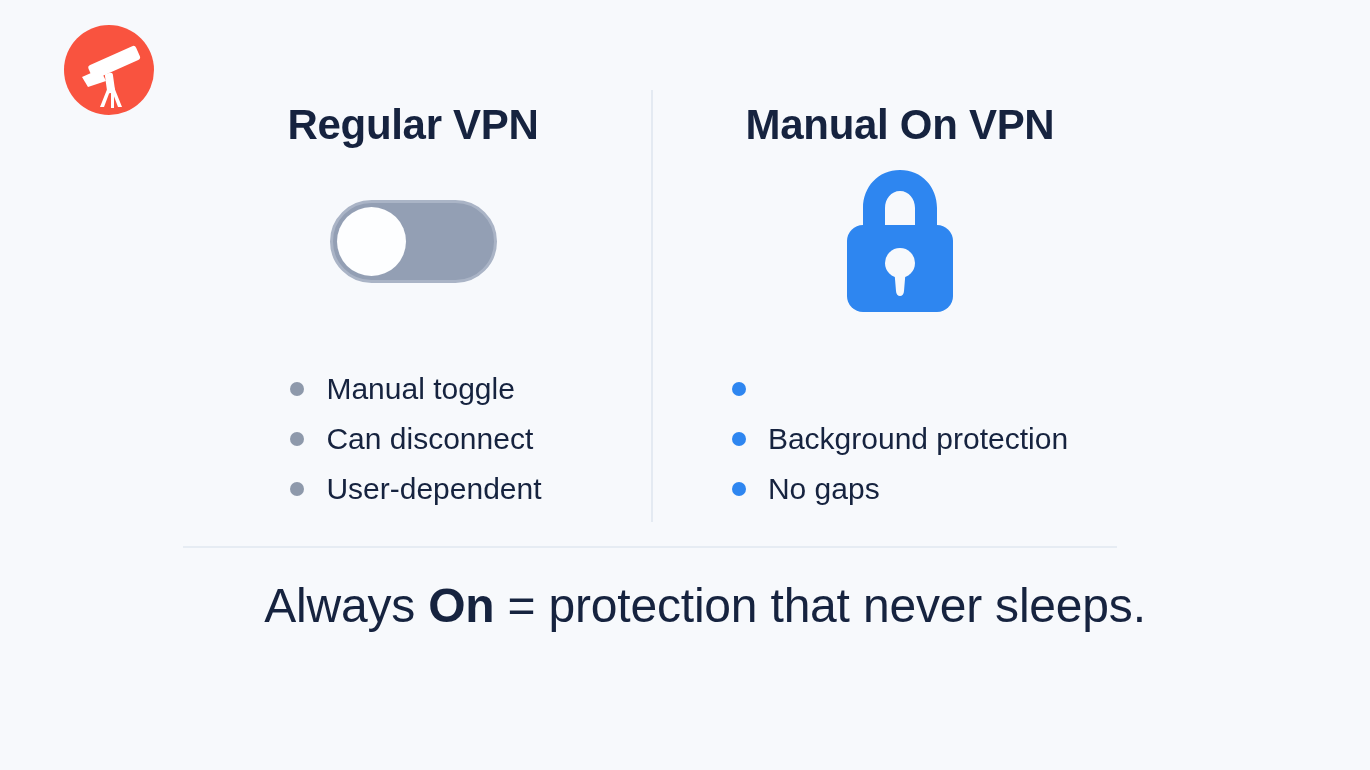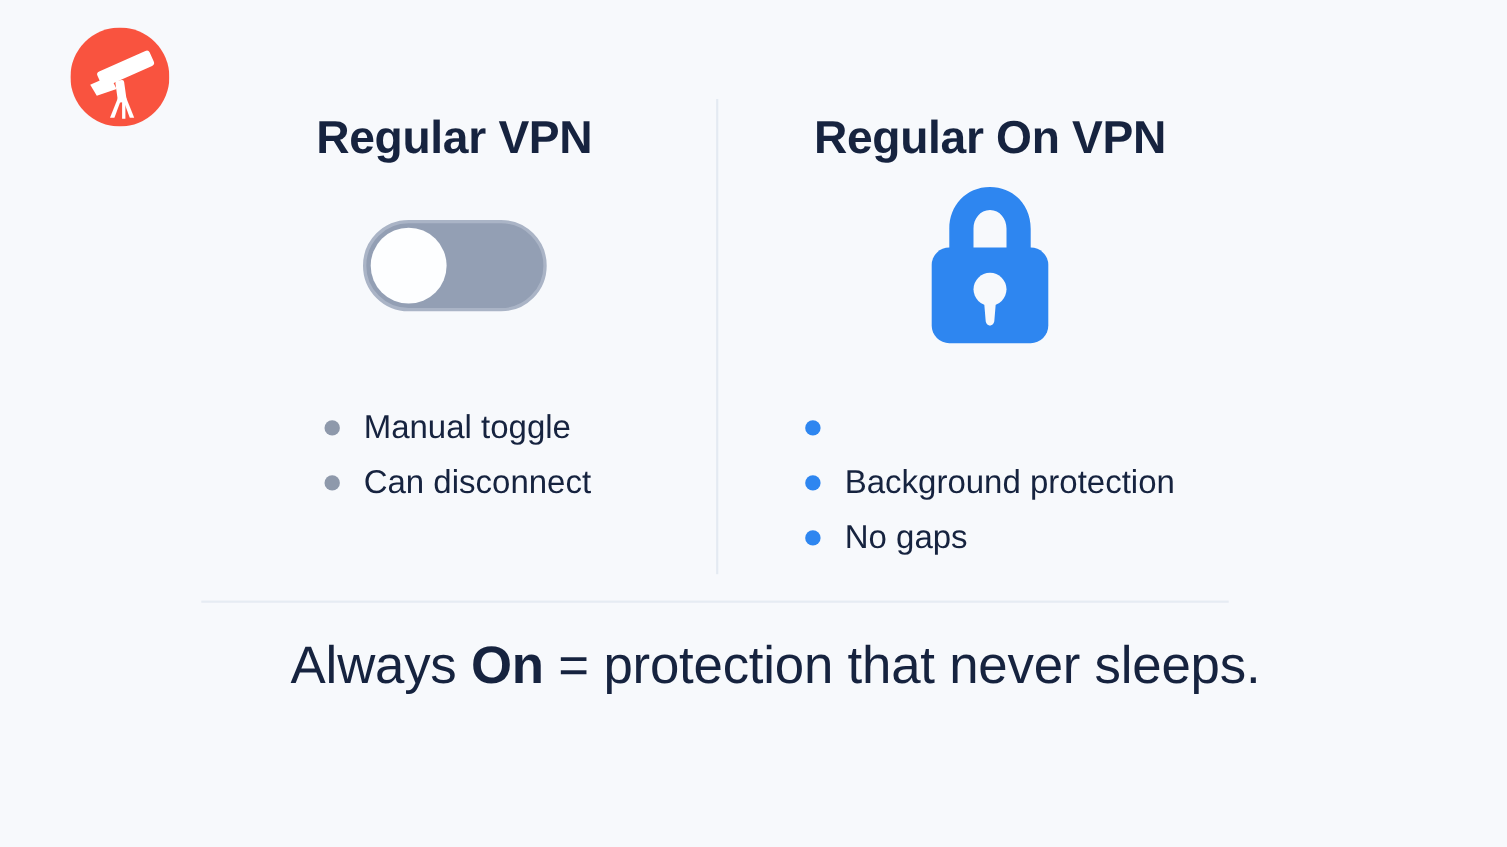--- a/index.html
+++ b/index.html
@@ -181,25 +181,29 @@
 
     <ul class="bullets">
       <li class="bullet-item">
         <span class="dot dot-gray"></span>
         <span class="bullet-text">Manual toggle</span>
       </li>
       <li class="bullet-item">
         <span class="dot dot-gray"></span>
         <span class="bullet-text">Can disconnect</span>
       </li>
+      <li class="bullet-item">
+        <span class="dot dot-gray"></span>
+        <span class="bullet-text">User-dependent</span>
+      </li>
     </ul>
   </div>
 
   <div class="col col-right">
-    <div class="col-title">Regular On VPN</div>
+    <div class="col-title">Manual On VPN</div>
 
     <div class="visual">
       <svg class="lock" viewBox="0 0 126 146">
         <path d="M63 2 C41 2 26 19 26 40 L26 62 L48 62 L48 40
                  C48 31 54 23 63 23 C72 23 78 31 78 40 L78 62
                  L100 62 L100 40 C100 19 85 2 63 2 Z" fill="#2e86f0"></path>
         <rect x="10" y="57" width="106" height="87" rx="16" fill="#2e86f0"></rect>
         <circle cx="63" cy="95" r="15" fill="#f7f9fc"></circle>
         <path d="M57 99 L69 99 L67 123 C67 126 65 128 63 128
                  C61 128 59 126 59 123 Z" fill="#f7f9fc"></path>

